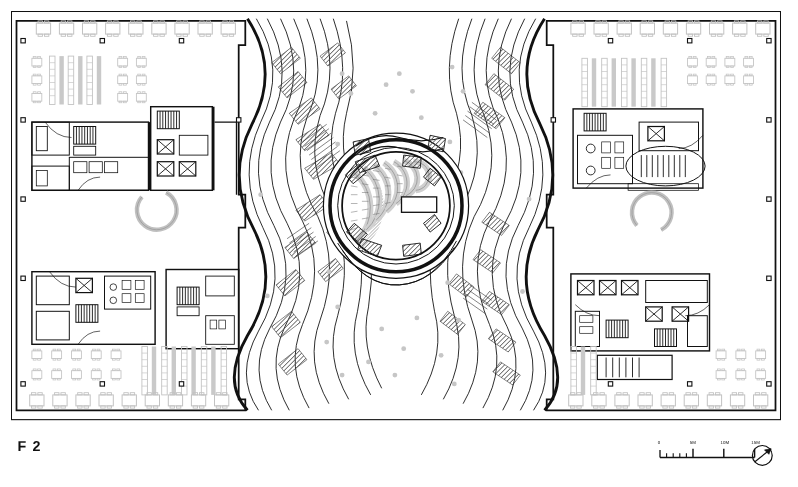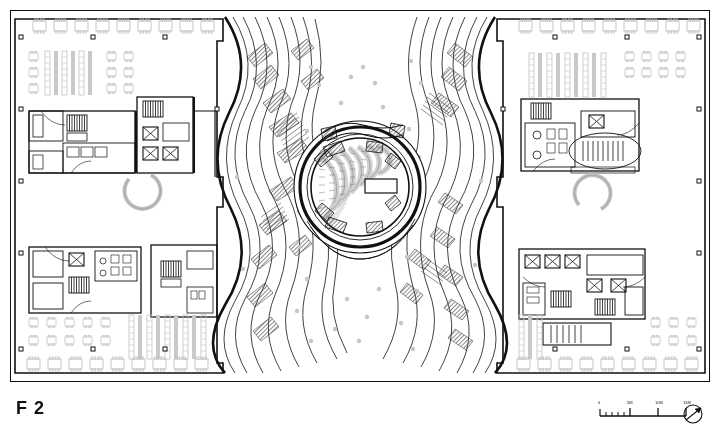--- a/index.html
+++ b/index.html
@@ -2,21 +2,21 @@
 <html><head>
 <meta charset="utf-8">
 <style>
   html,body{margin:0;padding:0;background:#ffffff;}
   body{width:725px;height:443px;overflow:hidden;
        font-family:"Liberation Sans",sans-serif;color:#000;}
   #sheet{position:relative;width:725px;height:443px;background:#fff;}
   #plan-frame{position:absolute;left:10px;top:10px;width:700px;height:372px;
               border:1.2px solid #111;background:#fff;box-sizing:border-box;}
   #plan-svg{position:absolute;left:0;top:0;}
-  #sheet-label{position:absolute;left:16px;top:398px;font-size:18px;
+  #sheet-label{position:absolute;left:16px;top:398px;font-size:13px;
                font-weight:bold;letter-spacing:1px;color:#111;text-align:right;}
   #scale-wrap{position:absolute;left:598px;top:400px;width:92px;height:24px;}
   #north-wrap{position:absolute;left:678px;top:400px;width:32px;height:28px;}
   .sb-txt{position:absolute;font-size:4px;color:#111;font-family:"Liberation Sans",sans-serif;}
 </style>
 </head>
 <body>
 
 <div id="sheet">
 

